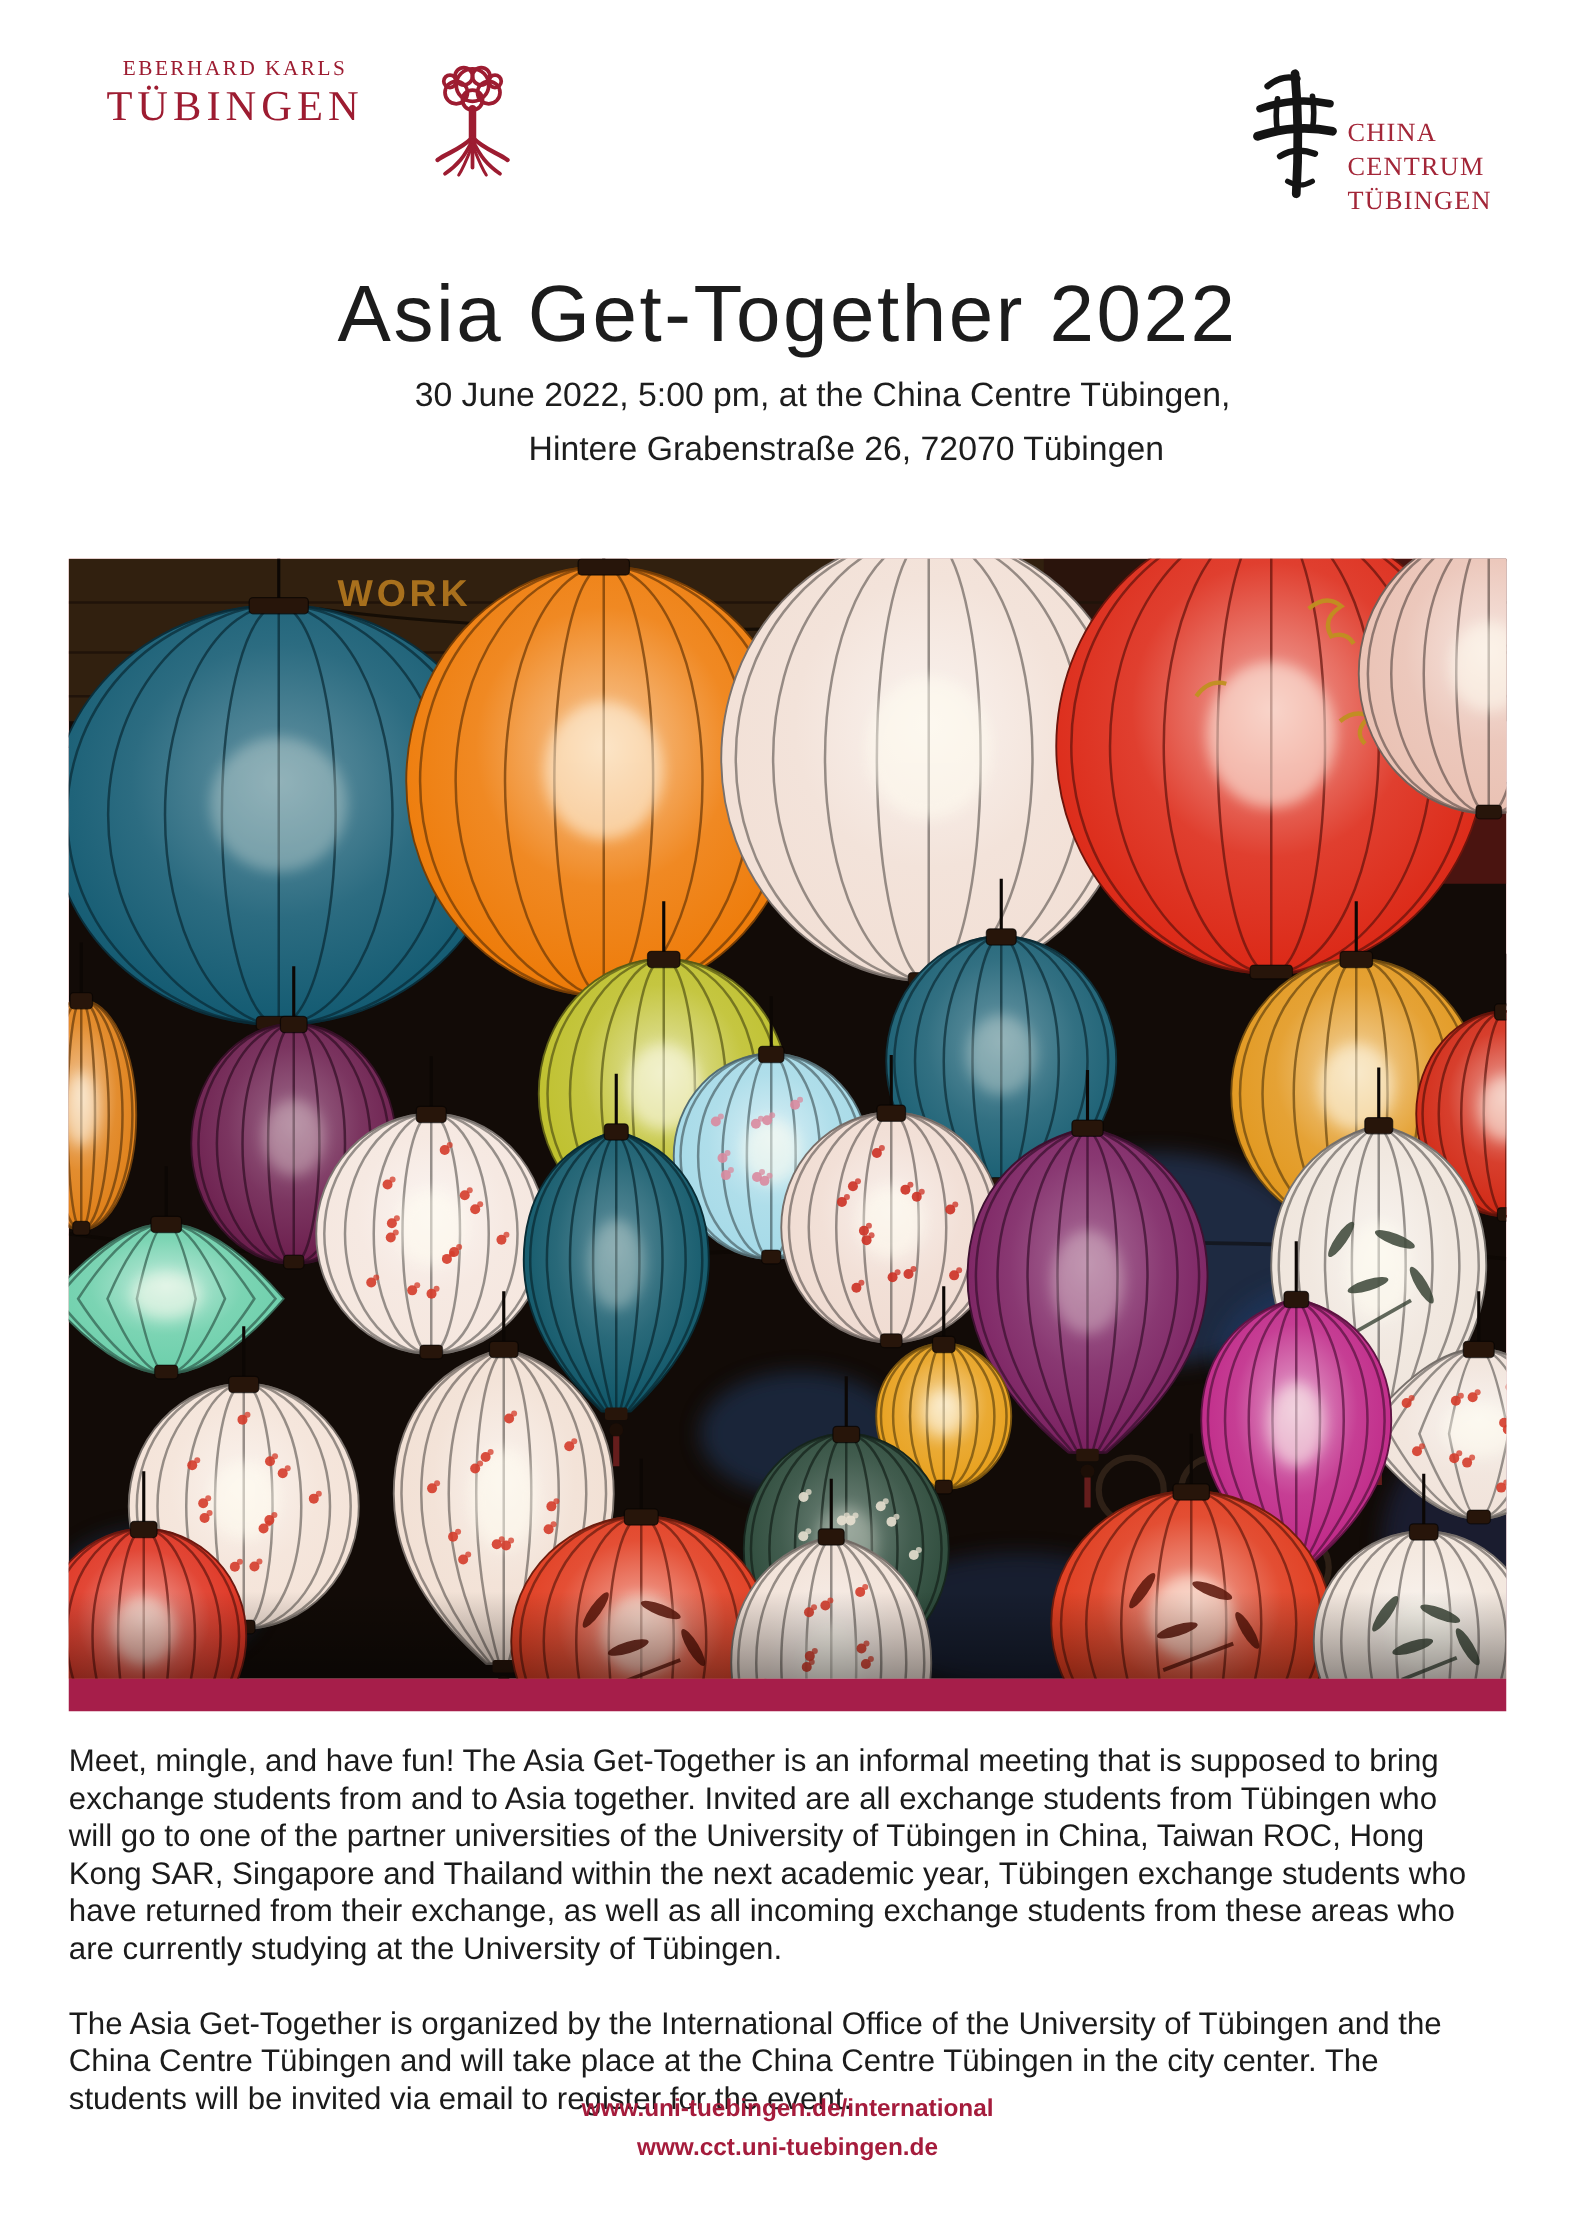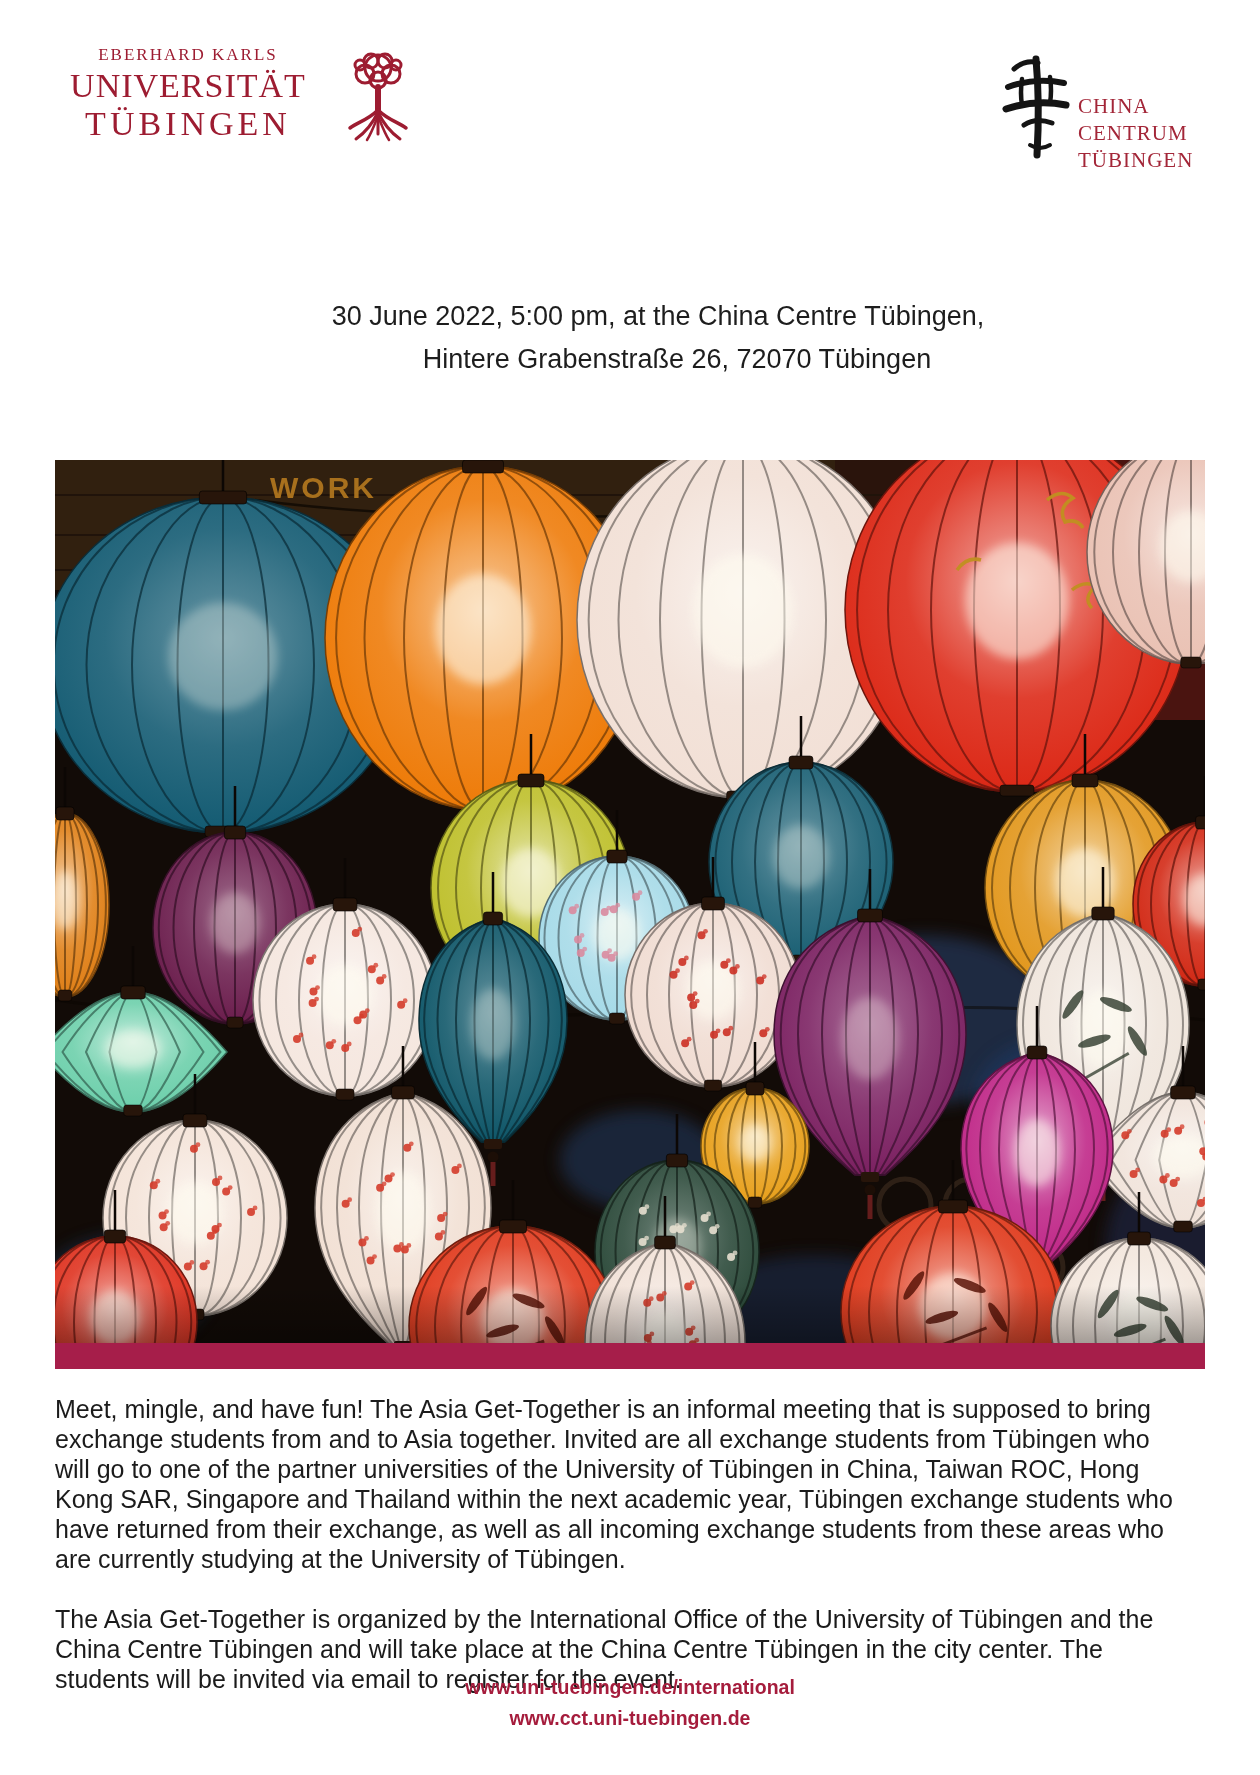--- a/index.html
+++ b/index.html
@@ -18,39 +18,38 @@
   #cct-logo-glyph{left:1000px;top:53px;}
   #cct-logo-text{left:1078px;top:62px;color:#a32638;font-family:"Liberation Serif",serif;
         font-size:21px;line-height:27px;letter-spacing:1px;margin-top:31px;}
   
   #page-title{left:0;top:214px;width:1260px;text-align:center;font-size:64px;
         letter-spacing:2px;color:#1c1c1c;}
   .subline{left:0;width:1260px;text-align:center;font-size:27px;color:#1d1d1d;}
   #subline-1{top:301px;padding-left:28px;}
   #subline-2{top:344px;padding-left:47px;}
   
-  #photo-wrap{left:55px;top:460px;width:1150px;height:896px;background:#fca5a5;}
+  #photo-wrap{left:55px;top:447px;width:1150px;height:896px;background:#fca5a5;}
   #photo-wrap svg{display:block;}
   #accent-bar{left:55px;top:1343px;width:1150px;height:26px;}
   
   #body-text{left:55px;top:1394px;width:1122px;font-size:25px;line-height:30px;}
   #body-text p{margin:0 0 30px 0;}
   .footer-link{left:0;width:1260px;text-align:center;font-size:19.5px;font-weight:bold;
         color:#a51c3c;}
   #footer-link-1{top:1676px;}
   #footer-link-2{top:1707px;}
 </style>
 </head>
 <body>
 
 <div id="page">
 
   <div class="abs" id="uni-wordmark">
     <div id="uni-line1">EBERHARD KARLS</div>
-    <div id="uni-line2">UNIVERSITÄT</div>
     <div id="uni-line3">TÜBINGEN</div>
   </div>
 
   <div class="abs" id="tree-logo">
     <svg width="62" height="94" viewBox="0 0 62 94">
       <g stroke="#9d1c31" fill="none" stroke-width="3" stroke-linecap="round">
         <circle cx="31" cy="18" r="13"></circle>
         <circle cx="18" cy="24" r="9"></circle>
         <circle cx="44" cy="24" r="9"></circle>
         <circle cx="24" cy="11" r="7"></circle>
@@ -86,20 +85,21 @@
         <path d="M30 92 Q40 98 50 92" stroke-width="4"></path>
       </g>
     </svg>
   </div>
   <div class="abs" id="cct-logo-text">
     <div>CHINA</div>
     <div>CENTRUM</div>
     <div>TÜBINGEN</div>
   </div>
 
+  <div class="abs" id="page-title">Asia Get-Together 2022</div>
   <div class="abs subline" id="subline-1">30 June 2022, 5:00 pm, at the China Centre Tübingen,</div>
   <div class="abs subline" id="subline-2">Hintere Grabenstraße 26, 72070 Tübingen</div>
 
   <div class="abs" id="photo-wrap" aria-label="Night market wall densely hung with glowing Hoi An silk lanterns in teal, orange, red, white, pink, purple, mint and amber; dark wooden sign with gold lettering at top; crimson accent bar below">
       <svg width="1150" height="896" viewBox="0 0 1150 896">
         <defs>
           <filter id="b8" x="-50%" y="-50%" width="200%" height="200%">
             <feGaussianBlur stdDeviation="8"></feGaussianBlur>
           </filter>
           <filter id="b5" x="-50%" y="-50%" width="200%" height="200%">

